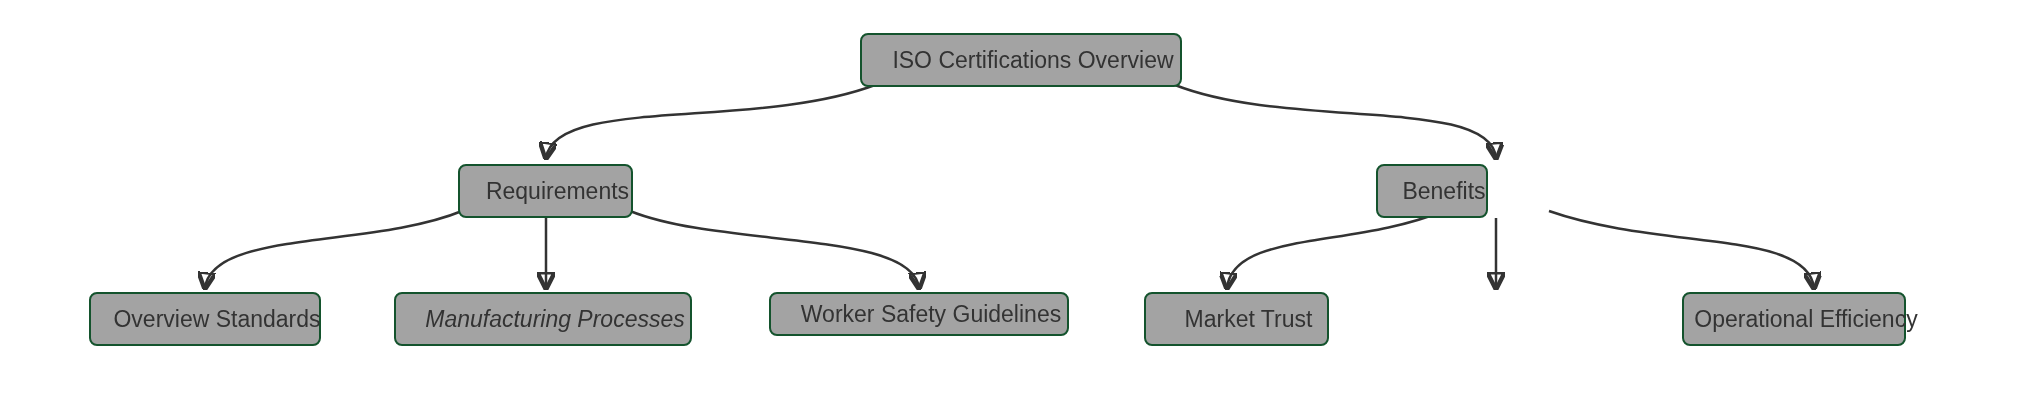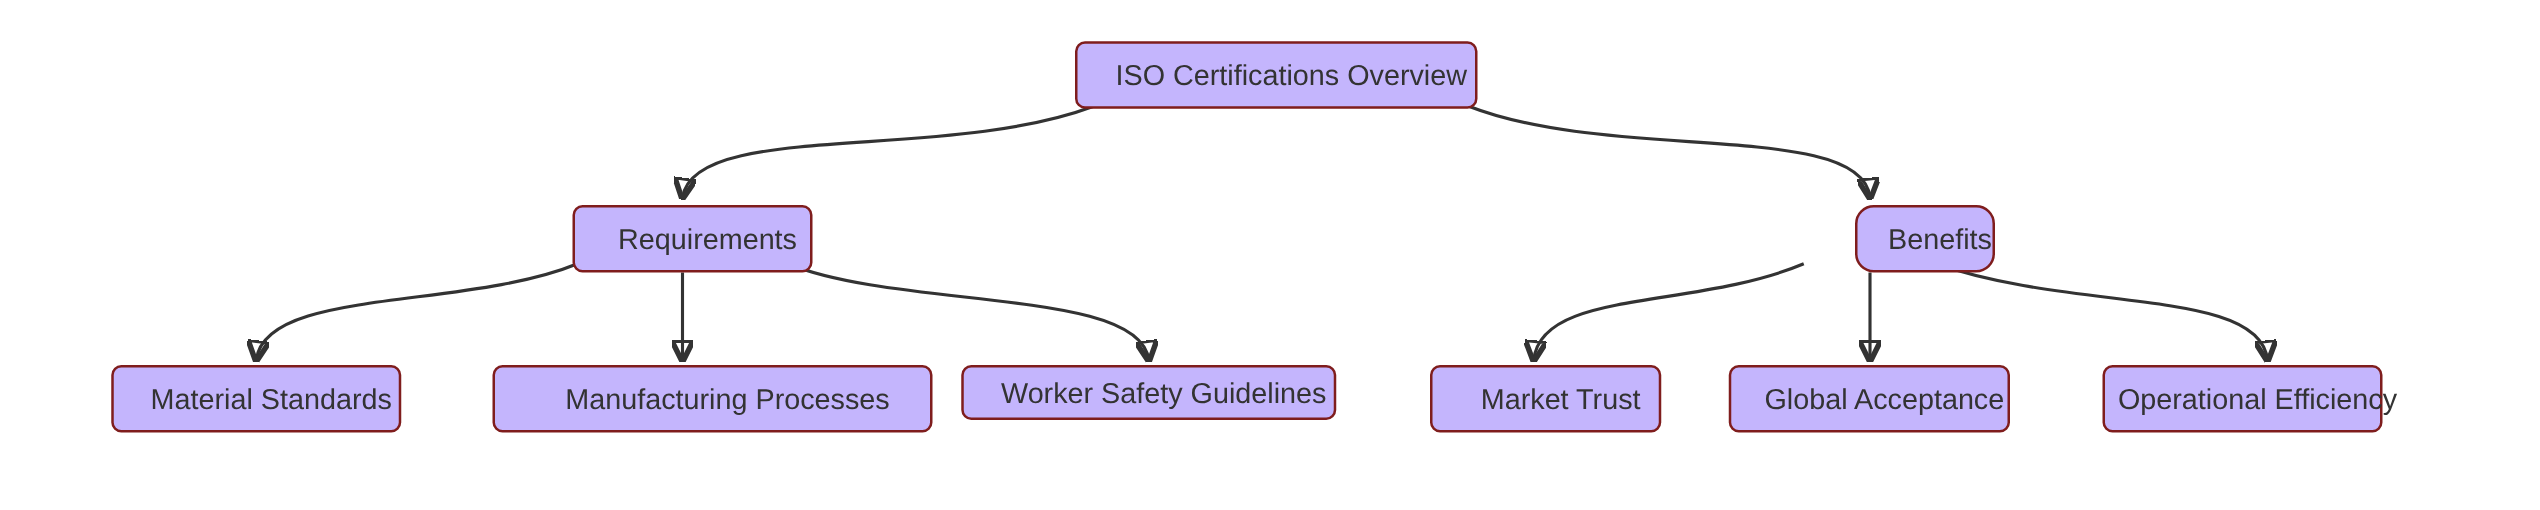--- a/index.html
+++ b/index.html
@@ -24,39 +24,39 @@
     pointer-events: none;
   }
   .edges-layer path {
     fill: none;
     stroke: #333333;
     stroke-width: 2.5;
   }
   .node {
     position: absolute;
     box-sizing: border-box;
-    background: #c4b5fd;
-    border: 2px solid #7f1d1d;
+    background: #a3a3a3;
+    border: 2px solid #14532d;
     border-radius: 8px;
     color: #333333;
     font-size: 23px;
     display: flex;
     align-items: center;
     justify-content: center;
     text-align: center;
     white-space: nowrap;
     line-height: 1;
     padding-left: 24px;
   }
   
   .n-root                    { left: 860px;  top: 33px;  width: 322px; height: 54px; }
-  .n-requirements            { left: 458px;  top: 164px; width: 192px; height: 54px; }
-  .n-benefits                { left: 1484px; top: 164px; width: 112px; height: 54px; border-radius: 15px; }
+  .n-requirements            { left: 458px;  top: 164px; width: 175px; height: 54px; }
+  .n-benefits                { left: 1376px; top: 164px; width: 112px; height: 54px; }
   .n-material-standards      { left: 89px;   top: 292px; width: 232px; height: 54px; }
-  .n-manufacturing-processes { left: 394px;  top: 292px; width: 352px; height: 54px; }
+  .n-manufacturing-processes { left: 394px;  top: 292px; width: 298px; height: 54px; font-style: italic; }
   .n-worker-safety           { left: 769px;  top: 292px; width: 300px; height: 44px; }
   .n-market-trust            { left: 1144px; top: 292px; width: 185px; height: 54px; }
   .n-global-acceptance       { left: 1383px; top: 292px; width: 225px; height: 54px; }
   .n-operational-efficiency  { left: 1682px; top: 292px; width: 224px; height: 54px; }
 </style>
 </head>
 <body>
 
 <div class="canvas">
 
@@ -75,25 +75,24 @@
     <path d="M 1496 218 L 1496 288" marker-end="url(#arrow)"></path>
     <path d="M 1549 211 C 1660 250, 1808 230, 1814 288" marker-end="url(#arrow)"></path>
   </svg>
 
   <div class="node n-root">ISO Certifications Overview</div>
 
   <div class="node n-requirements">Requirements</div>
 
   <div class="node n-benefits">Benefits</div>
 
-  <div class="node n-material-standards">Material Standards</div>
+  <div class="node n-material-standards">Overview Standards</div>
 
   <div class="node n-manufacturing-processes">Manufacturing Processes</div>
 
   <div class="node n-worker-safety">Worker Safety Guidelines</div>
 
   <div class="node n-market-trust">Market Trust</div>
 
-  <div class="node n-global-acceptance">Global Acceptance</div>
 
   <div class="node n-operational-efficiency">Operational Efficiency</div>
 
 </div>
 
 </body></html>

